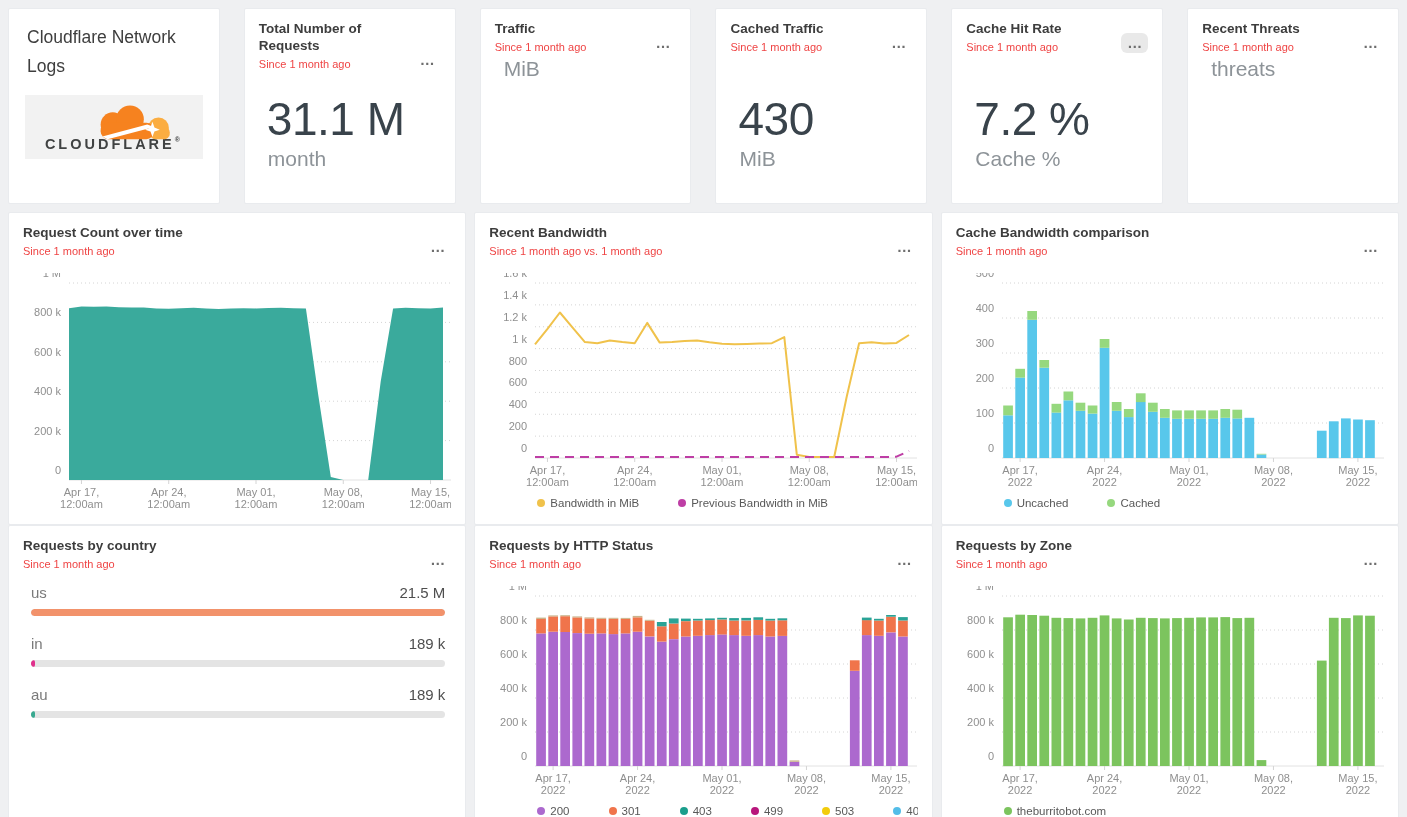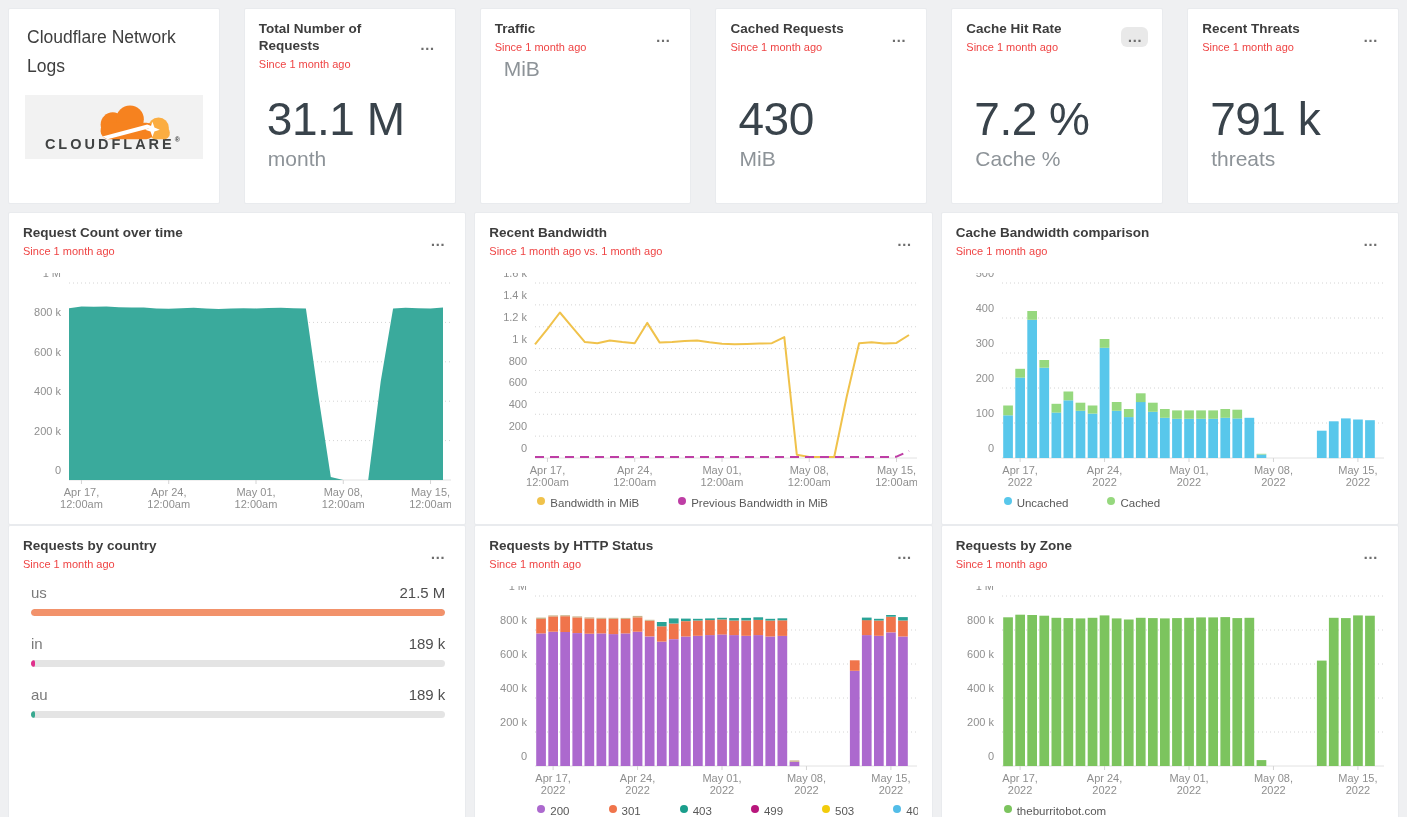--- a/index.html
+++ b/index.html
@@ -12,21 +12,21 @@
   }
   .grid { padding:8px; display:flex; flex-direction:column; gap:8px; }
   .row1 { display:grid; grid-template-columns:repeat(6,1fr); gap:24px; height:196px; }
   .row2 { display:grid; grid-template-columns:repeat(3,1fr); gap:8px; height:305px; }
   .row3 { display:grid; grid-template-columns:repeat(3,1fr); gap:8px; height:300px; }
   .panel {
     background:#ffffff; border:1px solid #e9ebee; border-radius:2px;
     display:flex; flex-direction:column; position:relative;
     padding:12px 14px 10px 14px; min-width:0;
   }
-  .phead { display:flex; align-items:center; }
+  .phead { display:flex; align-items:flex-end; }
   .ptitle { margin:0; font-size:13.5px; font-weight:bold; color:#3d3d3d; line-height:1.25; cursor:pointer; }
   .psub { font-size:11px; color:#ef4444; margin-top:3px; }
   .menu-btn {
     margin-left:auto; border:none; background:transparent; cursor:pointer;
     color:#6e6e6e; font-size:15px; font-weight:bold; line-height:12px;
     padding:4px 6px; border-radius:6px;
   }
   .menu-hover { background:#e9e9e9; }
   
   .stat-value { font-size:46px; color:#39434b; letter-spacing:-0.5px; margin:auto 0 0 8px; line-height:1.05; }
@@ -39,21 +39,21 @@
     padding-bottom:7px; overflow:hidden;
   }
   .logo-cloud { transform:translateX(16px); margin-bottom:-4px; }
   .logo-text { font-size:14.5px; font-weight:bold; letter-spacing:3px; color:#404242; }
   .logo-reg { font-size:7px; vertical-align:top; color:#404242; }
   
   .chart-box { flex:1 1 auto; min-height:0; margin-top:16px; }
   .chart-box svg { display:block; }
   .chart-box svg text { font-family:"Liberation Sans",sans-serif; font-size:11px; fill:#8f8f8f; }
   .legend { height:22px; flex:0 0 auto; padding-left:24px; display:flex; align-items:center; flex-wrap:nowrap; overflow:hidden; }
-  .litem { display:inline-flex; align-items:flex-start; margin-right:15px; font-size:11.5px; color:#585858; cursor:pointer; white-space:nowrap;padding-left:24px; }
+  .litem { display:inline-flex; align-items:center; margin-right:15px; font-size:11.5px; color:#585858; cursor:pointer; white-space:nowrap;padding-left:24px; }
   .litem i { width:8px; height:8px; border-radius:50%; margin-right:5px; flex:0 0 auto; }
   
   .country-list { margin:14px 6px 0 8px; }
   .country-row { margin-bottom:19px; }
   .crow-top { display:flex; justify-content:space-between; align-items:center; margin-bottom:8px; }
   .ccode { font-size:15px; color:#7a7a7a; }
   .cval  { font-size:15px; color:#4e4e4e; }
   .gtrack { height:7px; background:#e4e4e4; border-radius:4px; position:relative; overflow:hidden; }
   .gfill { height:7px; border-radius:4px; min-width:2px; }
 </style>
@@ -99,21 +99,21 @@
           <div class="psub">Since 1 month ago</div>
         </div>
         <button class="menu-btn">…</button>
       </header>
       <div class="stat-unit">MiB</div>
     </section>
 
     <section class="panel">
       <header class="phead">
         <div>
-          <h2 class="ptitle">Cached Requests</h2>
+          <h2 class="ptitle">Cached Traffic</h2>
           <div class="psub">Since 1 month ago</div>
         </div>
         <button class="menu-btn">…</button>
       </header>
       <div class="stat-value">430</div>
       <div class="stat-unit">MiB</div>
     </section>
 
     <section class="panel">
       <header class="phead">
@@ -128,21 +128,20 @@
     </section>
 
     <section class="panel">
       <header class="phead">
         <div>
           <h2 class="ptitle">Recent Threats</h2>
           <div class="psub">Since 1 month ago</div>
         </div>
         <button class="menu-btn">…</button>
       </header>
-      <div class="stat-value">791 k</div>
       <div class="stat-unit">threats</div>
     </section>
   </div>
 
   <div class="row2">
 
     <section class="panel">
       <header class="phead">
         <div>
           <h2 class="ptitle">Request Count over time</h2>

